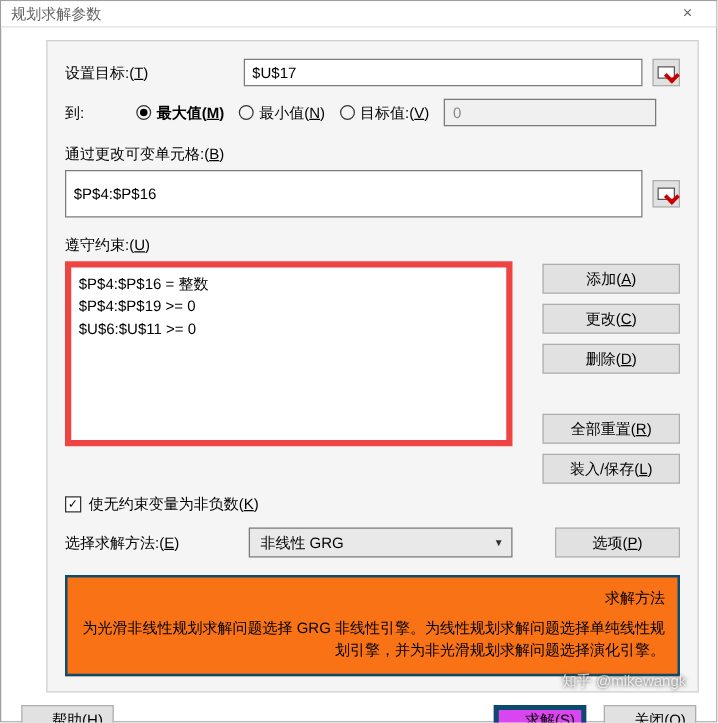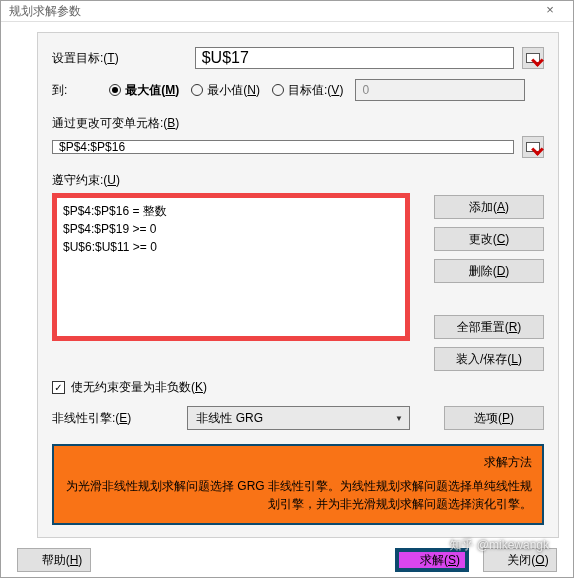--- a/index.html
+++ b/index.html
@@ -63,21 +63,21 @@
     margin-bottom: 10px;
   }
   .u { text-decoration: underline; }
   label.fld { white-space: nowrap; }
   .objective-input {
     flex: 1;
     height: 22px;
     padding: 1px 6px;
     border: 1px solid #7a7a7a;
     background: #fff;
-    font-size: 16px;
+    font-size: 12px;
   }
   .ref-btn {
     width: 22px;
     height: 22px;
     border: 1px solid #adadad;
     background: #e1e1e1;
     display: flex;
     align-items: center;
     justify-content: center;
     padding: 0;
@@ -126,21 +126,21 @@
     width: 170px;
     height: 22px;
     padding: 1px 6px;
     border: 1px solid #7a7a7a;
     background: #f0f0f0;
     color: #888;
     font-size: 12px;
   }
   .cells-input {
     flex: 1;
-    height: 14px;
+    height: 38px;
     padding: 1px 6px;
     border: 1px solid #7a7a7a;
     background: #fff;
     font-size: 12px;
   }
   .section-label { margin-top: 4px; margin-bottom: 4px; }
   .constraints-area {
     display: flex;
     gap: 24px;
     align-items: flex-start;
@@ -319,21 +319,21 @@
 
       <div class="check-row">
         <span class="chk">✓</span>
         <span>
           <span>使无约束变量为非负数</span>(<span class="u">K</span>)
         </span>
       </div>
 
       <div class="method-row">
         <label class="fld">
-          <span>非线性引擎:</span>(<span class="u">E</span>)
+          <span>选择求解方法:</span>(<span class="u">E</span>)
         </label>
         <div style="width:40px"></div>
         <div class="select">
           <span>非线性 GRG</span>
           <span class="arrow">▼</span>
         </div>
         <div style="width:18px"></div>
         <div class="btn" style="width:100px">
           <span>选项</span>(<span class="u">P</span>)
         </div>

